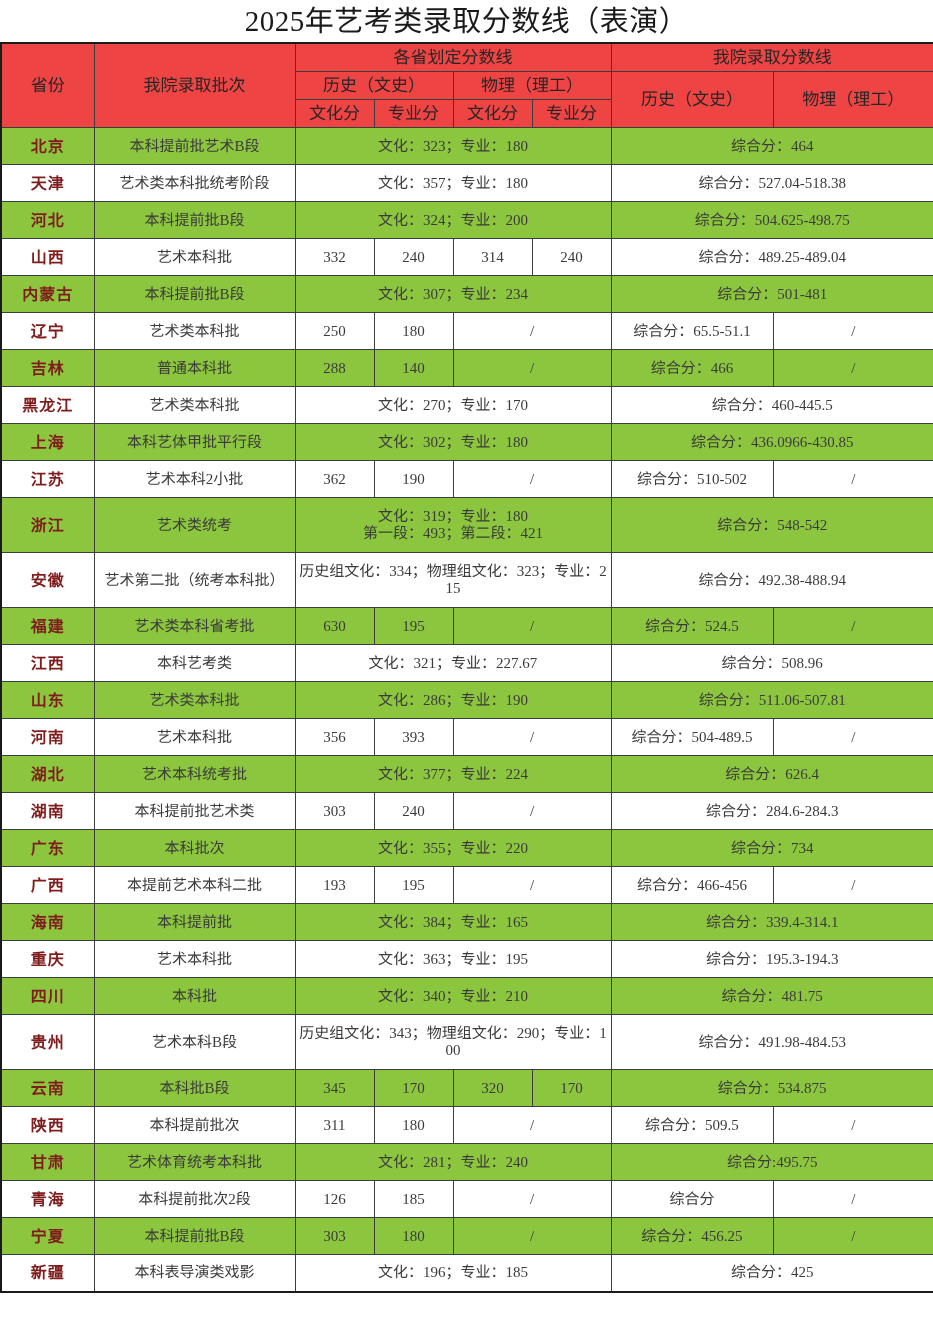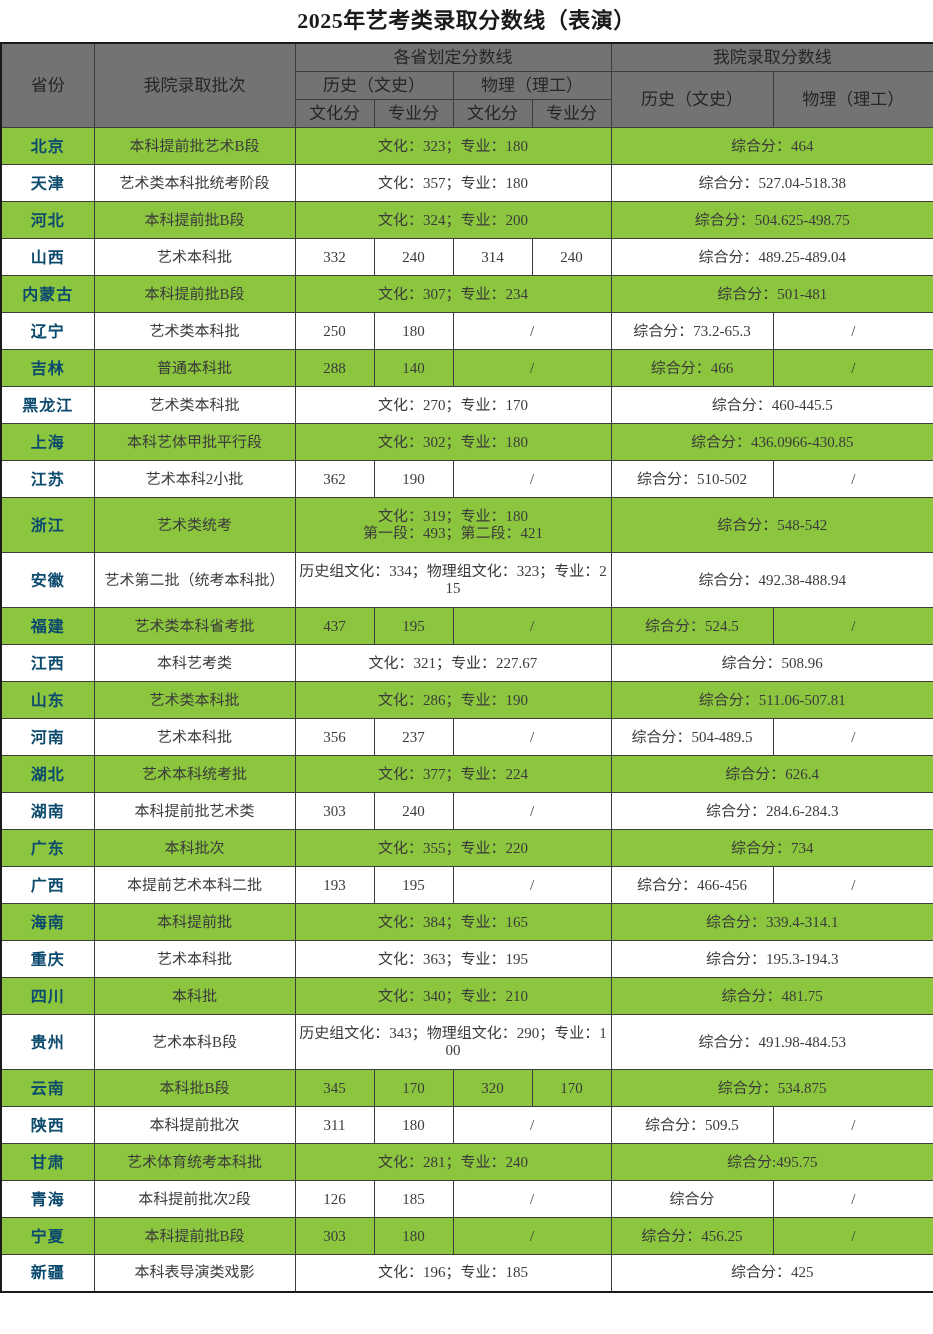--- a/index.html
+++ b/index.html
@@ -10,24 +10,24 @@
     font-family:"Liberation Serif","DejaVu Serif",serif;
     color:#262626;
     overflow:hidden;
   }
   #page{
     width:933px;height:1334px;position:relative;
     box-sizing:border-box;
   }
   #title{
     text-align:center;
-    font-size:22px;
+    font-size:29px;
     line-height:42px;
     height:42px;
-    font-weight:700;
+    font-weight:400;
     color:#1a1a1a;
     letter-spacing:0.5px;
     white-space:nowrap;
   }
   table.sheet{
     border-collapse:collapse;
     table-layout:fixed;
     width:915px;
     margin:0 auto;
     border:2px solid #1a1a1a;
@@ -38,33 +38,33 @@
     text-align:center;
     vertical-align:middle;
     font-weight:400;
     font-size:15px;
     line-height:17px;
     color:#3b3b3b;
     word-break:break-all;
     overflow:hidden;
   }
   table.sheet thead td{
-    background:#737373;
+    background:#ef4444;
     color:#262626;
     font-size:17px;
     line-height:19px;
     height:25px;
   }
   .hdr-tall{height:55px;}
   tbody tr{height:37px;}
   tbody tr.tall{height:55px;margin-left:32px;}
   tbody td.prov{
     font-weight:bold;
     font-size:16px;
-    color:#0c4a6e;
+    color:#7f1d1d;
     letter-spacing:1px;
   }
   tbody td.batch{font-size:15px;}
   tr.green td{background:#8CC63F;}
   tr.white td{background:#ffffff;}
   .num{font-size:15px;}
   .two-line{line-height:19px;font-size:15px;}
   col.c-prov{width:93px;}
   col.c-batch{width:201px;}
   col.c-s{width:79px;}
@@ -142,21 +142,21 @@
           <td class="batch">本科提前批B段</td>
           <td class="num" colspan="4">文化：307；专业：234</td>
           <td class="num" colspan="2">综合分：501-481</td>
         </tr>
         <tr class="white">
           <td class="prov">辽宁</td>
           <td class="batch">艺术类本科批</td>
           <td class="num">250</td>
           <td class="num">180</td>
           <td class="num" colspan="2">/</td>
-          <td class="num">综合分：73.2-65.3</td>
+          <td class="num">综合分：65.5-51.1</td>
           <td class="num">/</td>
         </tr>
         <tr class="green">
           <td class="prov">吉林</td>
           <td class="batch">普通本科批</td>
           <td class="num">288</td>
           <td class="num">140</td>
           <td class="num" colspan="2">/</td>
           <td class="num">综合分：466</td>
           <td class="num">/</td>
@@ -191,21 +191,21 @@
         </tr>
         <tr class="white tall">
           <td class="prov">安徽</td>
           <td class="batch">艺术第二批（统考本科批）</td>
           <td class="num" colspan="4">历史组文化：334；物理组文化：323；专业：215</td>
           <td class="num" colspan="2">综合分：492.38-488.94</td>
         </tr>
         <tr class="green">
           <td class="prov">福建</td>
           <td class="batch">艺术类本科省考批</td>
-          <td class="num">437</td>
+          <td class="num">630</td>
           <td class="num">195</td>
           <td class="num" colspan="2">/</td>
           <td class="num">综合分：524.5</td>
           <td class="num">/</td>
         </tr>
         <tr class="white">
           <td class="prov">江西</td>
           <td class="batch">本科艺考类</td>
           <td class="num" colspan="4">文化：321；专业：227.67</td>
           <td class="num" colspan="2">综合分：508.96</td>
@@ -213,21 +213,21 @@
         <tr class="green">
           <td class="prov">山东</td>
           <td class="batch">艺术类本科批</td>
           <td class="num" colspan="4">文化：286；专业：190</td>
           <td class="num" colspan="2">综合分：511.06-507.81</td>
         </tr>
         <tr class="white">
           <td class="prov">河南</td>
           <td class="batch">艺术本科批</td>
           <td class="num">356</td>
-          <td class="num">237</td>
+          <td class="num">393</td>
           <td class="num" colspan="2">/</td>
           <td class="num">综合分：504-489.5</td>
           <td class="num">/</td>
         </tr>
         <tr class="green">
           <td class="prov">湖北</td>
           <td class="batch">艺术本科统考批</td>
           <td class="num" colspan="4">文化：377；专业：224</td>
           <td class="num" colspan="2">综合分：626.4</td>
         </tr>

